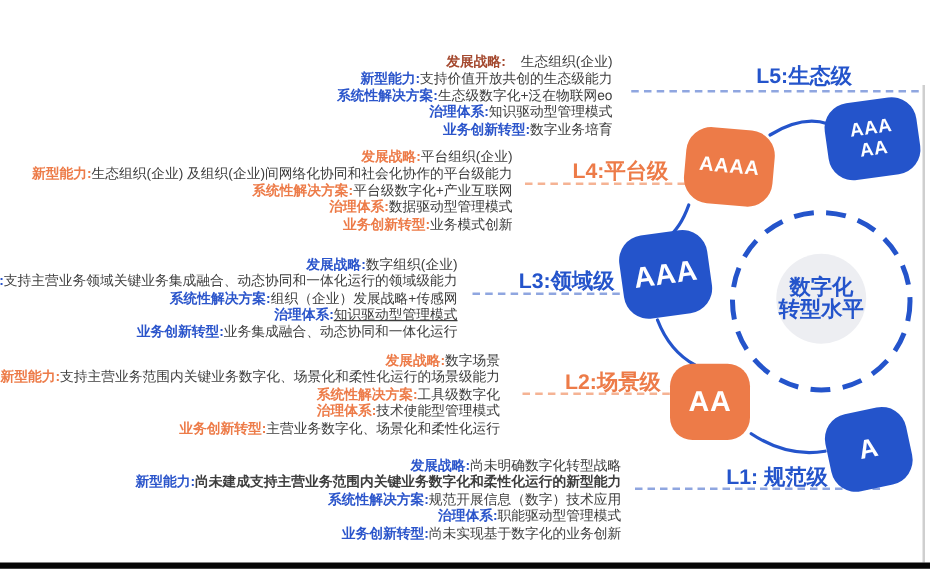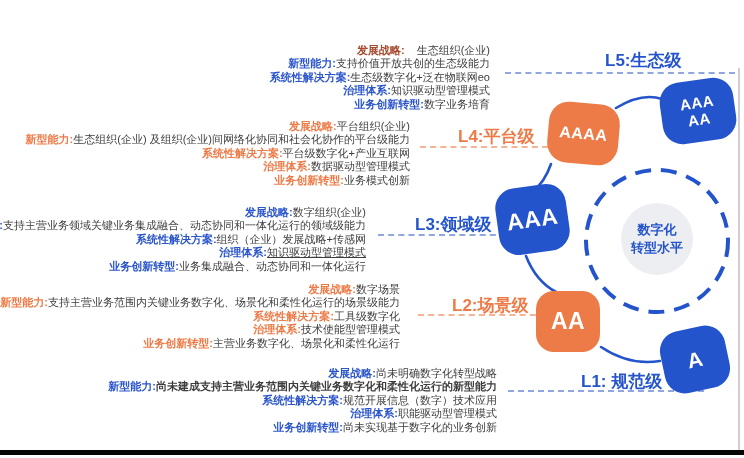--- a/index.html
+++ b/index.html
@@ -34,21 +34,21 @@
          color:#fff;font-weight:bold;border-radius:20px;text-align:center;letter-spacing:.5px;}
   .bg0{left:661px;top:80px;width:74px;height:62px;transform:rotate(-8deg);font-size:15px;line-height:17px;}
   .bg1{left:548px;top:103px;width:71px;height:61px;transform:rotate(5deg);font-size:16px;}
   .bg2{left:497px;top:186px;width:71px;height:67px;transform:rotate(-8deg);font-size:23px;}
   .bg3{left:536px;top:291px;width:64px;height:61px;border-radius:18px;font-size:23px;}
   .bg4{left:662px;top:328px;width:66px;height:63px;transform:rotate(-12deg);font-size:21px;}
   
   #svg-overlay{position:absolute;left:0;top:0;pointer-events:none;}
   .inner-circle{position:absolute;left:621px;top:203px;width:72px;height:72px;border-radius:50%;
                 display:flex;flex-direction:column;align-items:center;justify-content:center;
-                font-weight:bold;font-size:13px;line-height:18px;}
+                font-weight:bold;font-size:17px;line-height:18px;}
   
   .right-vline{position:absolute;left:738px;top:68px;width:2px;height:382px;background:#cfcfcf;}
   .bottom-bar{position:absolute;left:0;top:450px;width:744px;height:5px;background:#060606;}
 </style>
 </head>
 <body>
 
 <div id="canvas">
 
   <svg id="svg-overlay" width="744" height="458" viewBox="0 0 744 458">

